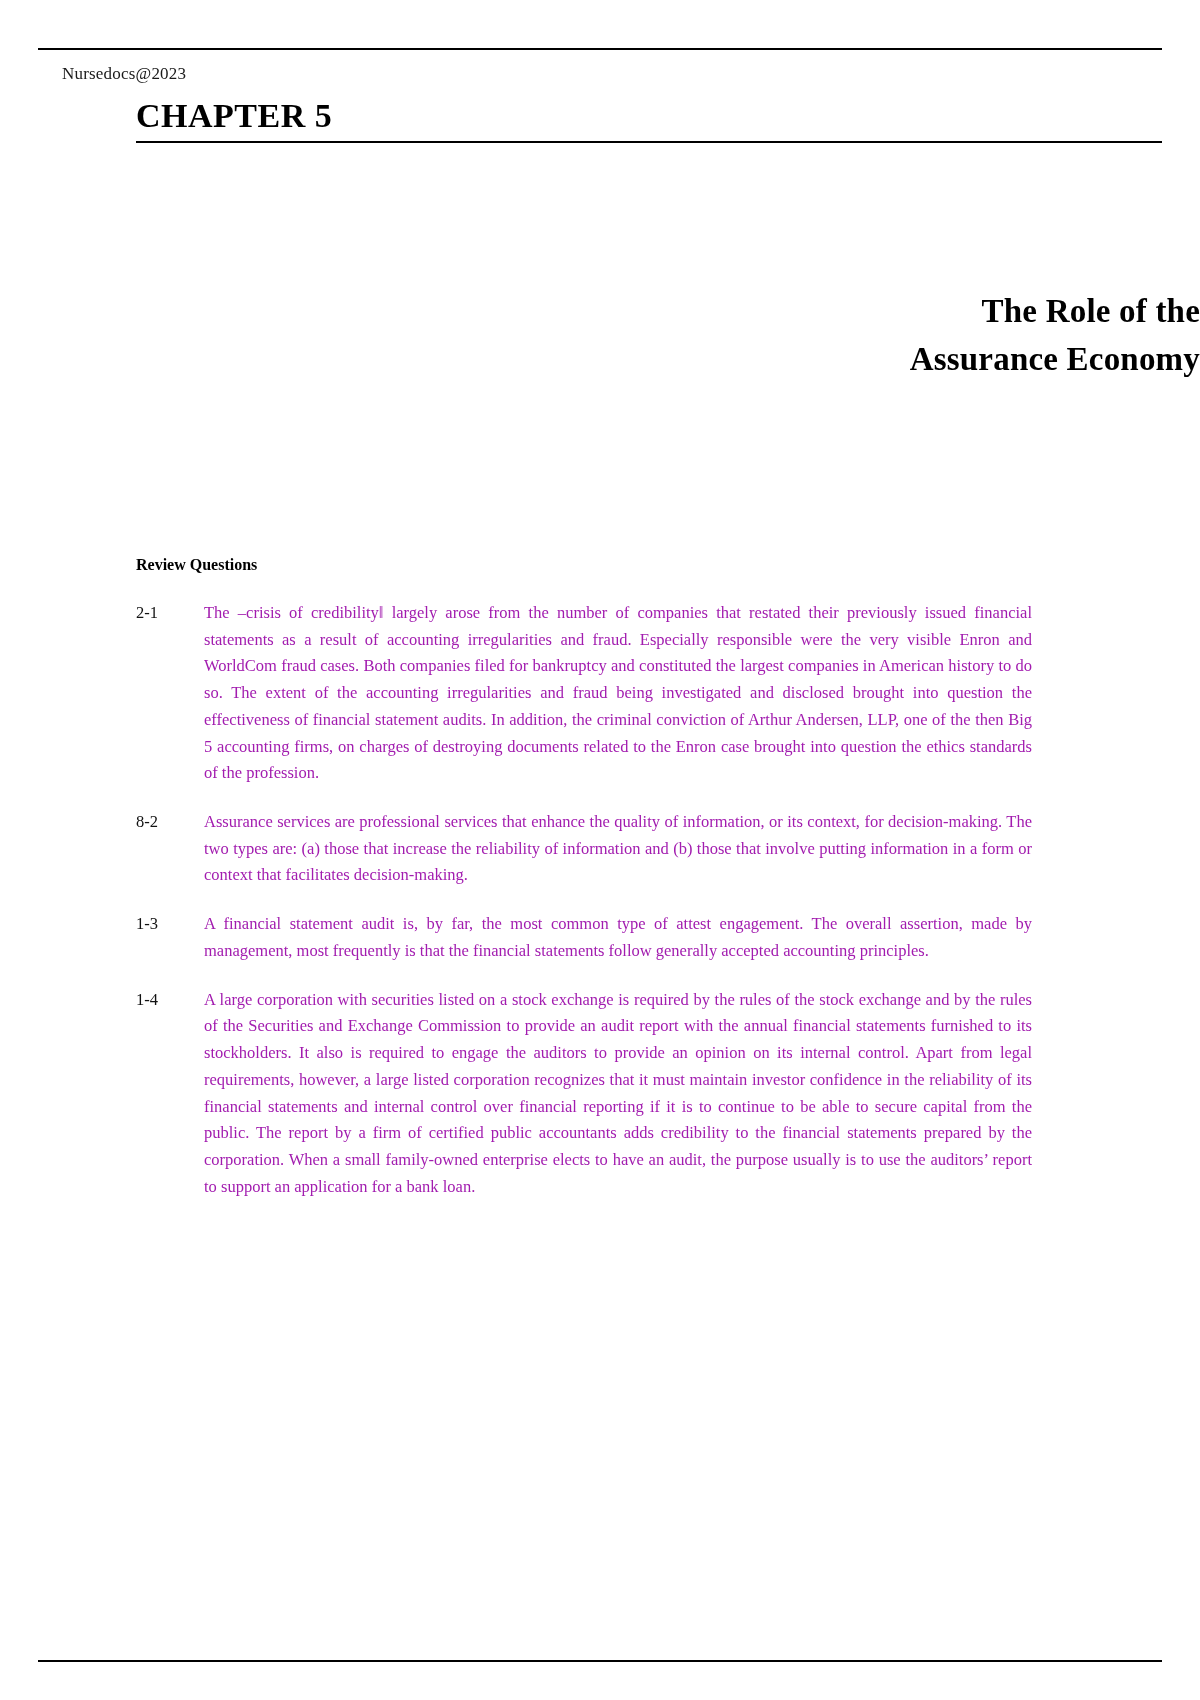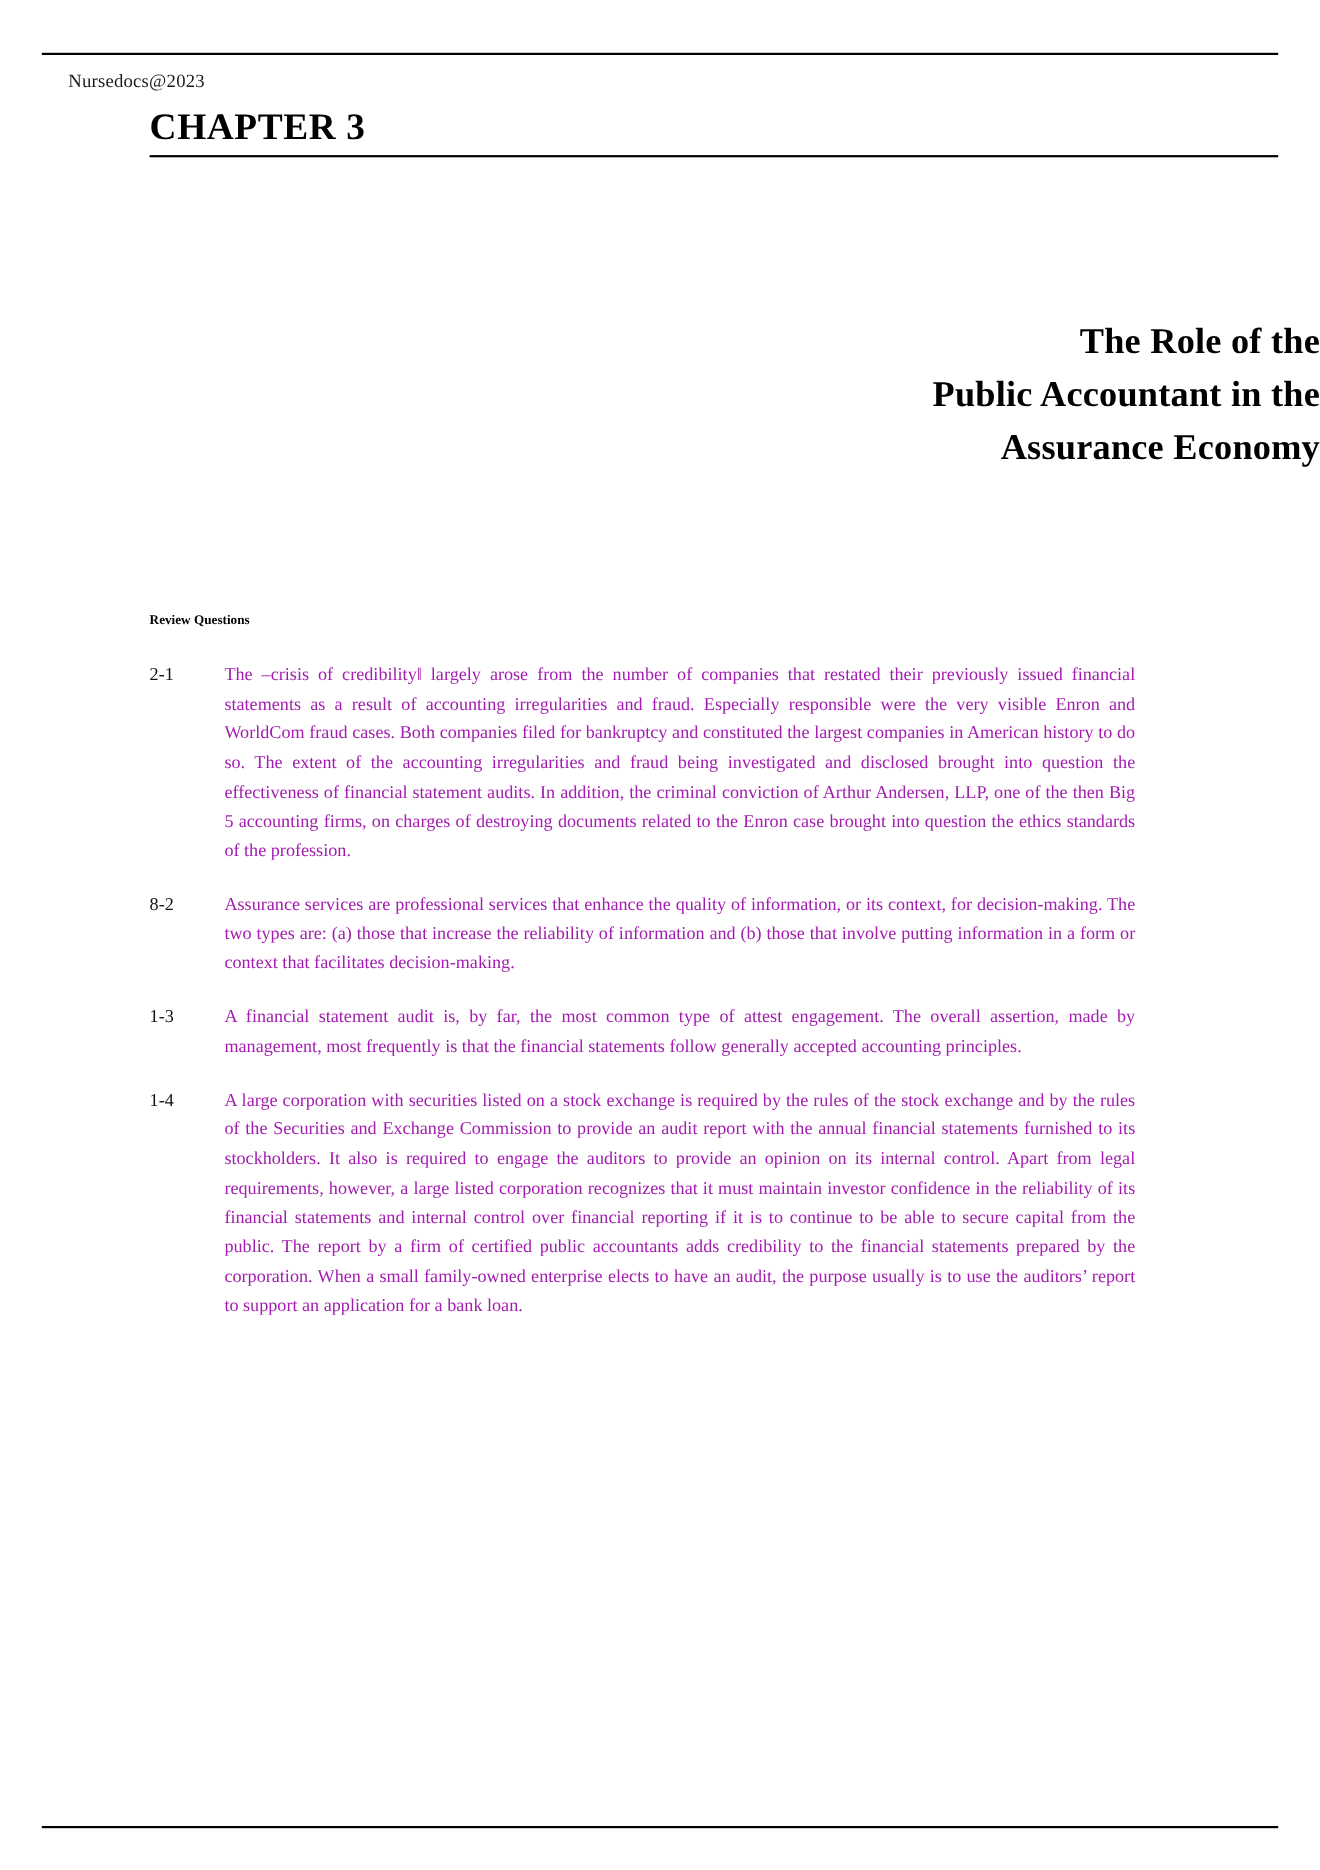--- a/index.html
+++ b/index.html
@@ -85,21 +85,21 @@
     line-height: 1.45;
     color: #000000;
     letter-spacing: 0.2px;
   }
   .doc-title .line { display: block; }
 
   .section-heading {
     position: absolute;
     left: 136px;
     top: 556px;
-    font-size: 12px;
+    font-size: 16px;
     font-weight: bold;
     color: #000000;
   }
 
   .qa-list {
     position: absolute;
     left: 136px;
     top: 600px;
     right: 168px;
   }
@@ -127,27 +127,26 @@
 </head>
 <body>
 
 <div class="page">
 
   <div class="top-rule"></div>
 
   <div class="watermark">Nursedocs@2023</div>
 
   <div class="chapter-block">
-    <div class="chapter-title">CHAPTER 3</div>
+    <div class="chapter-title">CHAPTER 5</div>
     <div class="chapter-underline"></div>
   </div>
 
   <div class="doc-title">
     <span class="line">The Role of the</span>
-    <span class="line">Public Accountant in the</span>
     <span class="line">Assurance Economy</span>
   </div>
 
   <div class="section-heading">Review Questions</div>
 
   <div class="qa-list">
 
     <div class="qa-item">
       <div class="qa-num">2-1</div>
       <div class="qa-text">The –crisis of credibility‖ largely arose from the number of companies that restated their previously issued financial statements as a result of accounting irregularities and fraud. Especially responsible were the very visible Enron and WorldCom fraud cases. Both companies filed for bankruptcy and constituted the largest companies in American history to do so. The extent of the accounting irregularities and fraud being investigated and disclosed brought into question the effectiveness of financial statement audits. In addition, the criminal conviction of Arthur Andersen, LLP, one of the then Big 5 accounting firms, on charges of destroying documents related to the Enron case brought into question the ethics standards of the profession.</div>

